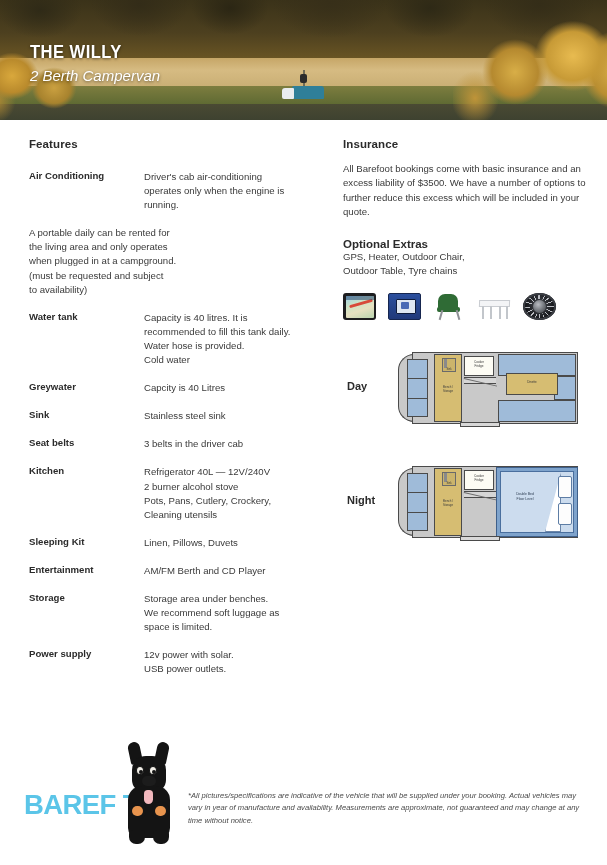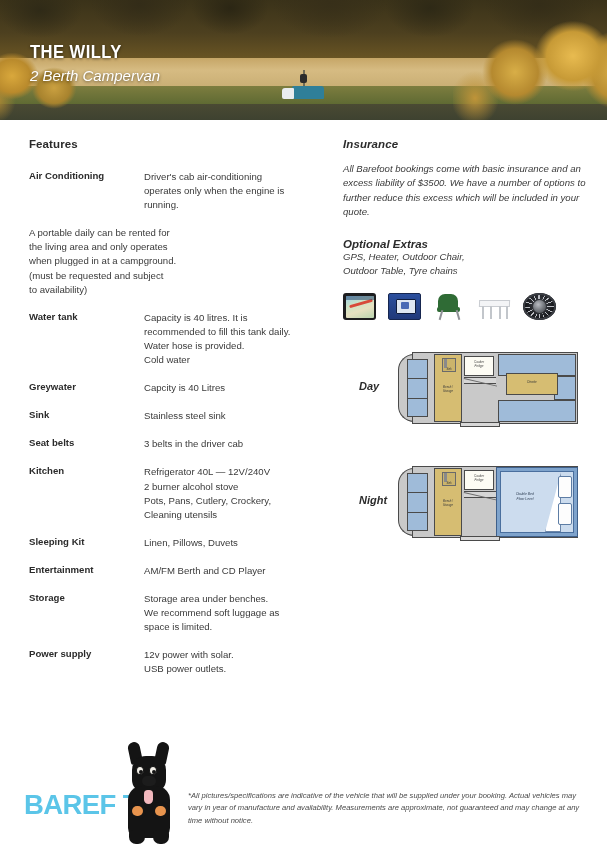--- a/index.html
+++ b/index.html
@@ -89,21 +89,21 @@
     font-family:"Liberation Sans", sans-serif;
   }
   .hdr-sub {
     color:#ffffff; font-size:15px; font-style:italic; margin-top:4px;
     text-shadow:0 1px 3px rgba(0,0,0,.5);
   }
 
   
   .content { position:absolute; top:120px; left:0; width:607px; }
   .col-left  { position:absolute; left:29px; top:18px; width:300px; }
-  .col-right { position:absolute; left:343px; top:18px; width:245px;font-style:italic; }
+  .col-right { position:absolute; left:343px; top:18px; width:245px; }
 
   .section-title {
     font-size:11.5px; font-weight:bold; color:#2b2b2b;
     letter-spacing:.1px; margin-bottom:20px;
   }
   .section-title.ins { margin-bottom:12px; }
 
   
   .feat-row { display:flex; margin-bottom:14px; }
   .feat-label {
@@ -192,21 +192,21 @@
   .ico-chain:after{
     content:""; position:absolute; inset:2px; border-radius:50%;
     background:repeating-conic-gradient(from 0deg, rgba(215,218,224,.85) 0deg 5deg, rgba(0,0,0,0) 5deg 22deg);
     -webkit-mask: radial-gradient(circle, transparent 40%, #000 42%, #000 96%, transparent 98%);
             mask: radial-gradient(circle, transparent 40%, #000 42%, #000 96%, transparent 98%);
   }
 
   
   .plan-block { position:relative; margin-top:28px; height:82px; }
   .plan-label {
-    position:absolute; left:16px; top:32px;
+    position:absolute; left:4px; top:32px;
     font-size:11px; font-weight:bold; color:#2b2b2b;
   }
   .plan {
     position:absolute; left:55px; top:0;
     width:180px; height:80px;
   }
   .van-body{
     position:absolute; left:14px; top:4px; width:166px; height:72px;
     background:#c9c9c9; border:1.4px solid #4a4a4a;
   }

